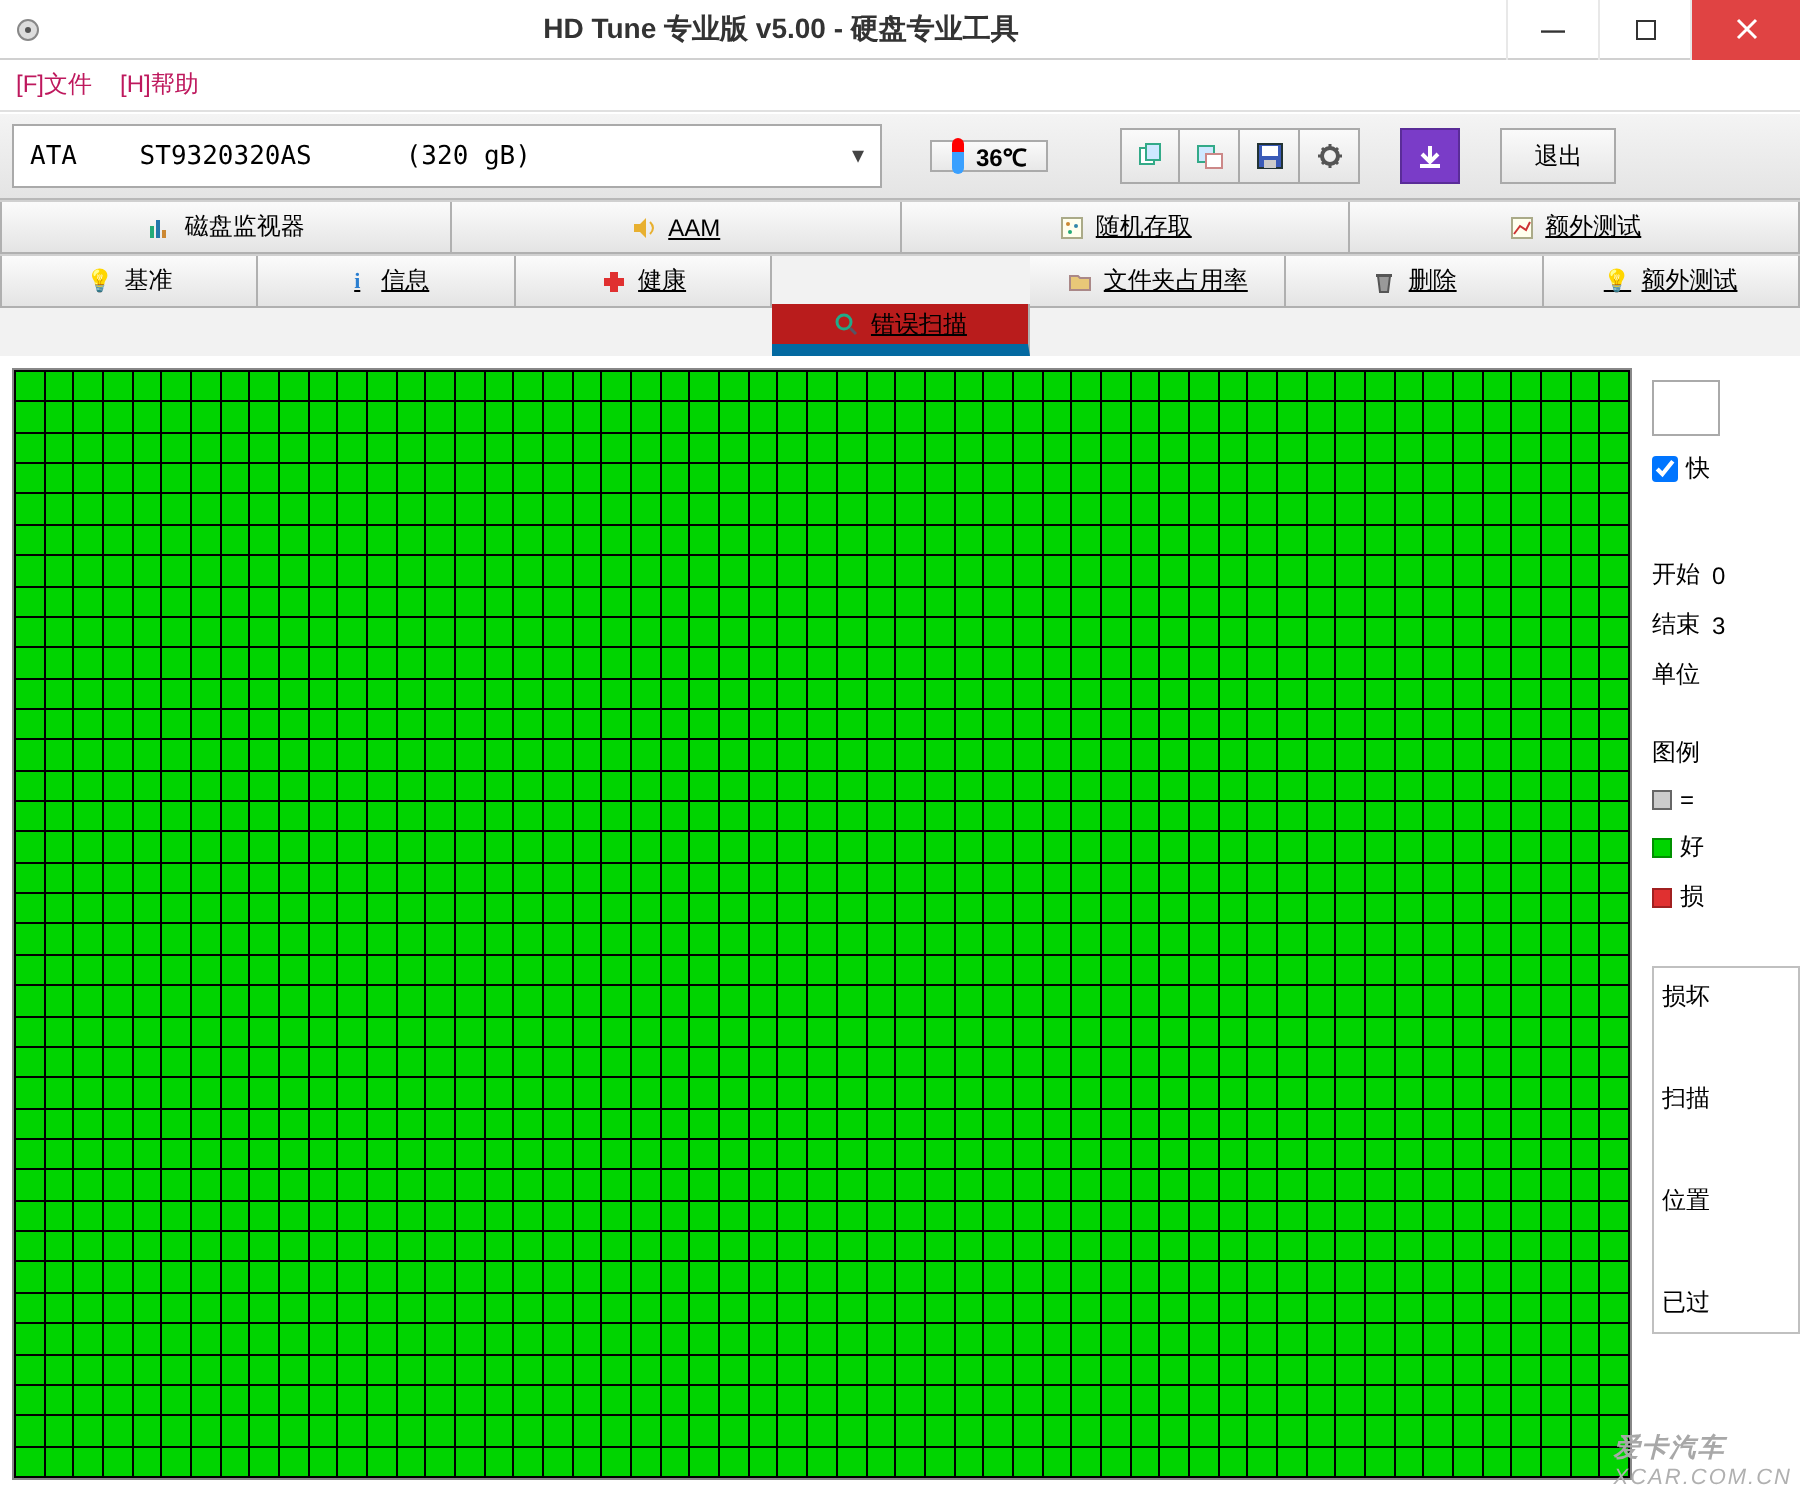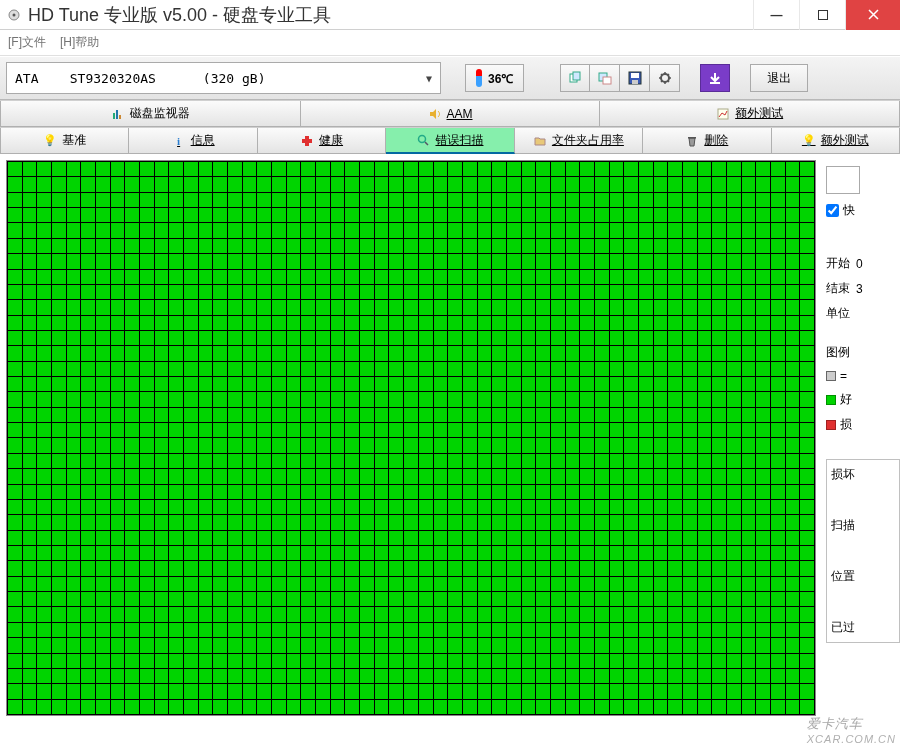--- a/index.html
+++ b/index.html
@@ -1,43 +1,43 @@
 <!DOCTYPE html>
 <html><head>
 <meta charset="utf-8">
 <style>
 * { box-sizing: border-box; margin: 0; padding: 0; }
 body { font-family: "Microsoft YaHei", "SimSun", Arial, sans-serif; font-size: 12px; background: #fff; width: 900px; height: 747px; overflow: hidden; position: relative; }
 
 .titlebar { height: 30px; background: #fff; display: flex; align-items: center; border-bottom: 1px solid #d0d0d0; }
 .titlebar .app-icon { width: 16px; height: 16px; margin: 0 6px; display: flex; align-items: center; justify-content: center; }
-.titlebar .title { flex: 1; color: #333; font-size: 18px; }
+.titlebar .title { flex: 1; text-align: center; color: #333; font-size: 14px; font-weight: bold; }
 .titlebar .win-btns { display: flex; }
 .titlebar .wb { width: 46px; height: 30px; display: flex; align-items: center; justify-content: center; cursor: pointer; font-size: 12px; color: #333; border-left: 1px solid #e8e8e8; }
 .titlebar .wb.close { background: #E04343; color: #fff; width: 55px; }
 .titlebar .wb.min { font-weight: bold; }
 
-.menubar { height: 26px; display: flex; align-items: center; padding: 0 8px; gap: 14px; background: #fff; border-bottom: 1px solid #e0e0e0; color: #737373; }
+.menubar { height: 26px; display: flex; align-items: center; padding: 0 8px; gap: 14px; background: #fff; border-bottom: 1px solid #e0e0e0; color: #be185d; }
 .menubar .mi { cursor: pointer; }
 
 .toolbar { height: 44px; background: linear-gradient(#f4f4f4,#e4e4e4); border-top: 1px solid #fff; border-bottom: 1px solid #b8b8b8; display: flex; align-items: center; padding: 0 6px; gap: 6px; }
 .toolbar .drive-select { flex: 0 0 435px; height: 32px; background: #fff; border: 1px solid #aaa; display: flex; align-items: center; padding: 0 8px; font-family: monospace; font-size: 13px; justify-content: space-between; }
 .toolbar .drive-select .arrow { color: #444; font-size: 10px; }
-.toolbar .temp { height: 28px; border: 1px solid #aaa; background: linear-gradient(#fafafa,#e8e8e8); display: flex; align-items: center; padding: 0 10px; gap: 6px; margin-left: 18px; }
+.toolbar .temp { height: 16px; border: 1px solid #aaa; background: linear-gradient(#fafafa,#e8e8e8); display: flex; align-items: center; padding: 0 10px; gap: 6px; margin-left: 18px; }
 .toolbar .temp .thermo { width: 6px; height: 18px; background: linear-gradient(red 40%, #3aa0ff 40%); border-radius: 3px; position: relative; }
 .toolbar .tool-group { display: flex; gap: 0; margin-left: 30px; }
 .toolbar .tb { width: 30px; height: 28px; border: 1px solid #aaa; background: linear-gradient(#fafafa,#e6e6e6); display: flex; align-items: center; justify-content: center; cursor: pointer; font-size: 13px; }
 .toolbar .tb + .tb { border-left: none; }
 .toolbar .tb.purple { background: #7a3cc8; color: #fff; margin-left: 14px; border: 1px solid #5a2c98; }
 .toolbar .exit-btn { width: 58px; height: 28px; border: 1px solid #aaa; background: linear-gradient(#fafafa,#e6e6e6); display: flex; align-items: center; justify-content: center; cursor: pointer; margin-left: 14px; }
 
 .tab-row { display: flex; background: #f2f2f2; border-top: 1px solid #d0d0d0; }
 .tab-row .tab { flex: 1; height: 26px; display: flex; align-items: center; justify-content: center; gap: 5px; border: 1px solid #b0b0b0; border-top: none; background: linear-gradient(#fbfbfb,#e4e4e4); cursor: pointer; font-size: 12px; }
 .tab-row .tab + .tab { border-left: none; text-decoration: underline; }
-.tab-row .tab.active { background: #86efac; border-bottom: 2px solid #0369a1; position: relative; }
+.tab-row .tab.active { background: #b91c1c; border-bottom: 6px solid #0369a1; position: relative; margin-top: 24px; }
 .tab .ico { width: 14px; height: 14px; display: inline-flex; align-items: center; justify-content: center; font-size: 11px; }
 
 .content { display: flex; height: 620px; padding: 6px 0 0 6px; background: #fff; }
 .grid-wrap { width: 810px; height: 556px; border: 1px solid #888; background: #000; display: grid; grid-template-columns: repeat(55, 1fr); grid-template-rows: repeat(36, 1fr); gap: 1px; padding: 1px; }
 .grid-wrap .cell { background: #00d400; }
 
 .side { flex: 1; padding: 6px 0 0 10px; display: flex; flex-direction: column; gap: 8px; font-size: 12px; overflow: hidden; }
 .side .colorbox { width: 34px; height: 28px; border: 1px solid #aaa; background: #fff; }
 .side .chk { display: flex; align-items: center; gap: 4px; }
 .side .chk input { width: 13px; height: 13px; }
@@ -45,21 +45,21 @@
 .side .val { width: 18px; text-align: left; }
 .side .legend-item { display: flex; align-items: center; gap: 4px; }
 .side .sq { width: 10px; height: 10px; border: 1px solid #666; }
 .side .sq.green { background: #00d400; border-color: #009000; }
 .side .sq.red { background: #e03030; border-color: #a02020; }
 .side .sq.gray { background: #ccc; }
 .side .box { border: 1px solid #c0c0c0; padding: 6px 4px; }
 .side .group { display: flex; flex-direction: column; gap: 10px; }
 
 .watermark { position: absolute; right: 4px; bottom: 2px; font-size: 11px; color: #b0b0b0; font-style: italic; letter-spacing: 1px; }
-.watermark .top { font-size: 13px; font-weight: normal; color: #a8a8a8; }
+.watermark .top { font-size: 13px; font-weight: bold; color: #a8a8a8; }
 
 </style>
 </head>
 <body>
 
 <div class="titlebar">
   <div class="app-icon">
     <svg width="14" height="14" viewBox="0 0 14 14">
         <circle cx="7" cy="7" r="5" fill="#ddd" stroke="#888"></circle>
         <circle cx="7" cy="7" r="1.5" fill="#555"></circle>
@@ -150,20 +150,31 @@
           <path d="M1 4h3l3-3v10l-3-3H1z" fill="#e8b030"></path>
           <path d="M9 3c2 2 2 4 0 6" stroke="#e8b030" fill="none"></path>
         </svg>
       </span>
     <span>AAM</span>
   </div>
   <div class="tab">
     <span class="ico">
         <svg width="12" height="12" viewBox="0 0 12 12">
           <rect x="1" y="1" width="10" height="10" fill="#ffe" stroke="#aa8"></rect>
+          <circle cx="4" cy="4" r="1" fill="#c83"></circle>
+          <circle cx="8" cy="5" r="1" fill="#38a"></circle>
+          <circle cx="5" cy="8" r="1" fill="#2a7"></circle>
+        </svg>
+      </span>
+    <span>随机存取</span>
+  </div>
+  <div class="tab">
+    <span class="ico">
+        <svg width="12" height="12" viewBox="0 0 12 12">
+          <rect x="1" y="1" width="10" height="10" fill="#ffe" stroke="#aa8"></rect>
           <path d="M2 9 L5 5 L8 7 L10 3" stroke="#c33" fill="none"></path>
         </svg>
       </span>
     <span>额外测试</span>
   </div>
 </div>
 
 <div class="tab-row">
   <div class="tab">
     <span class="ico" style="color:#e8b030">💡</span>

